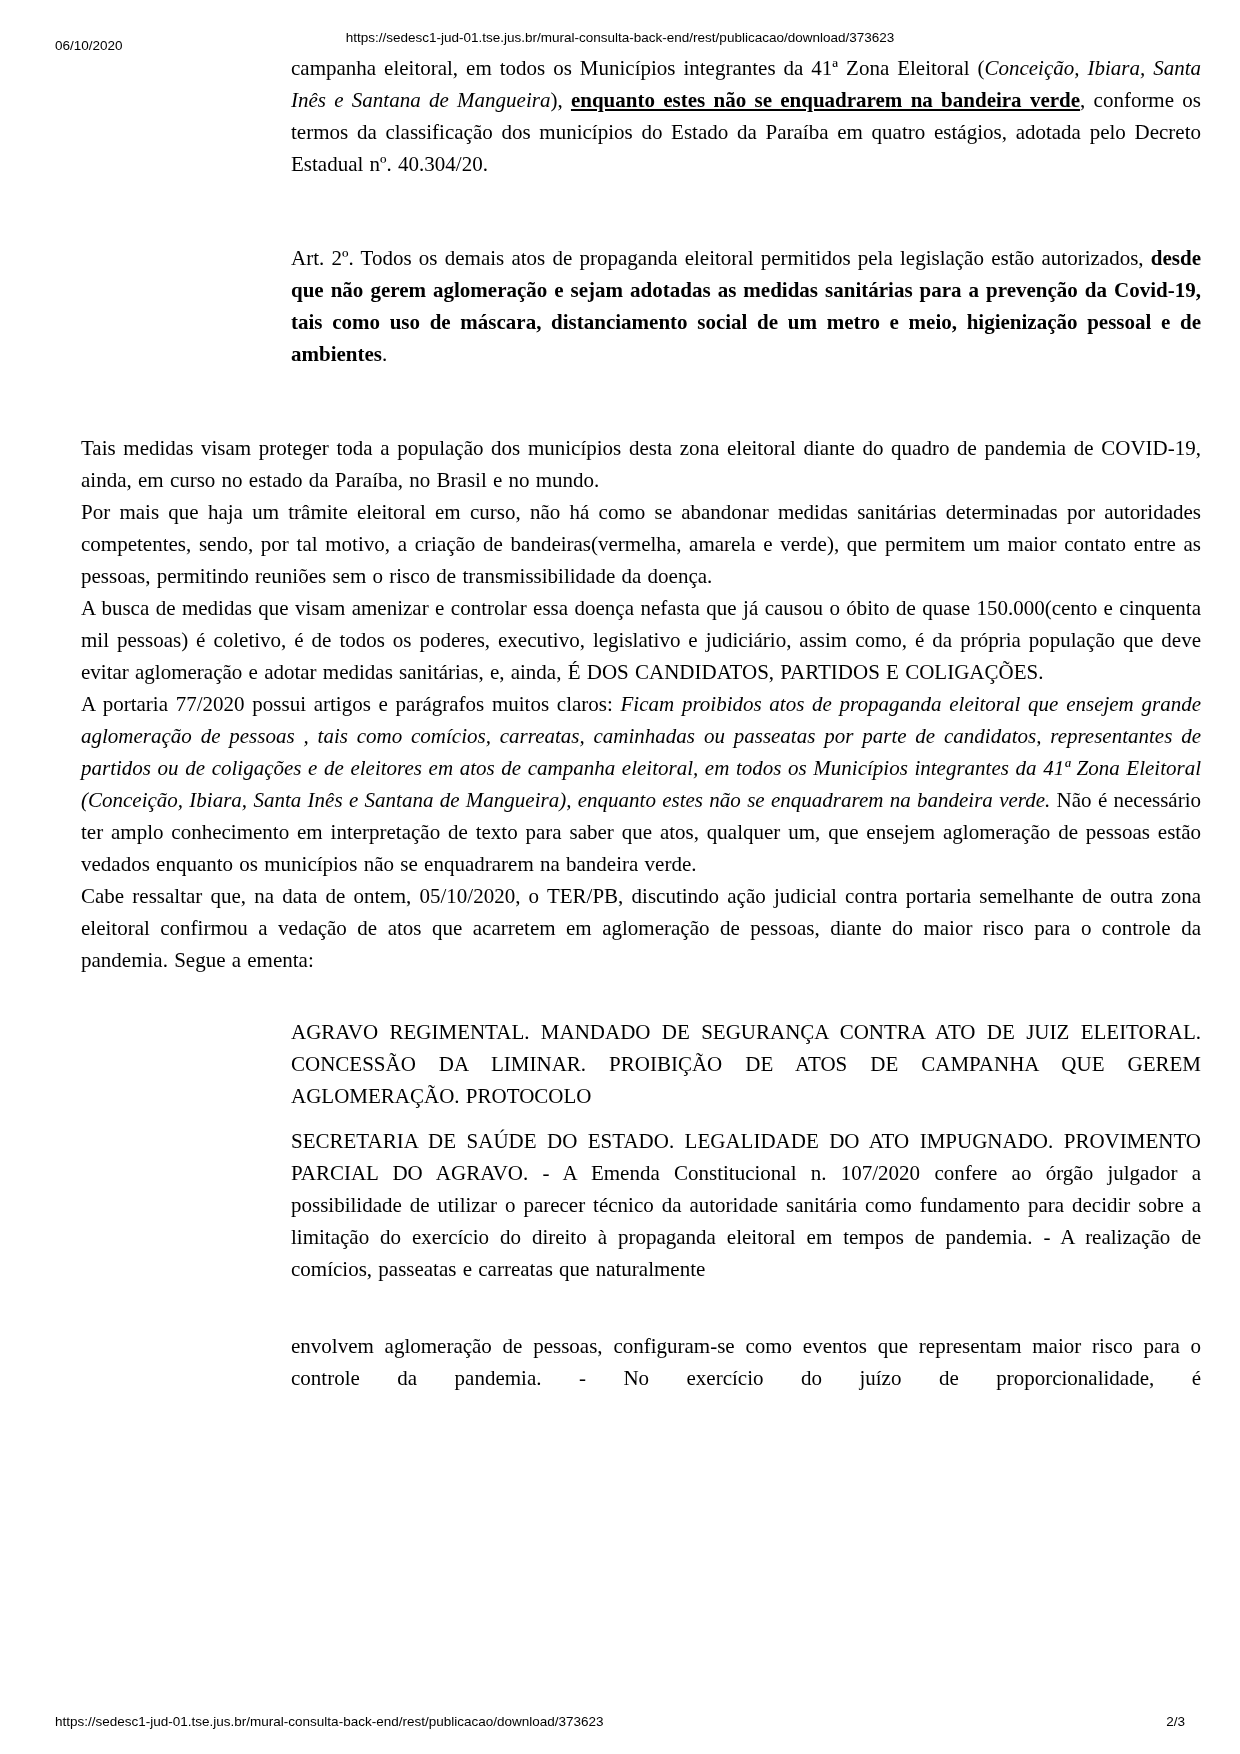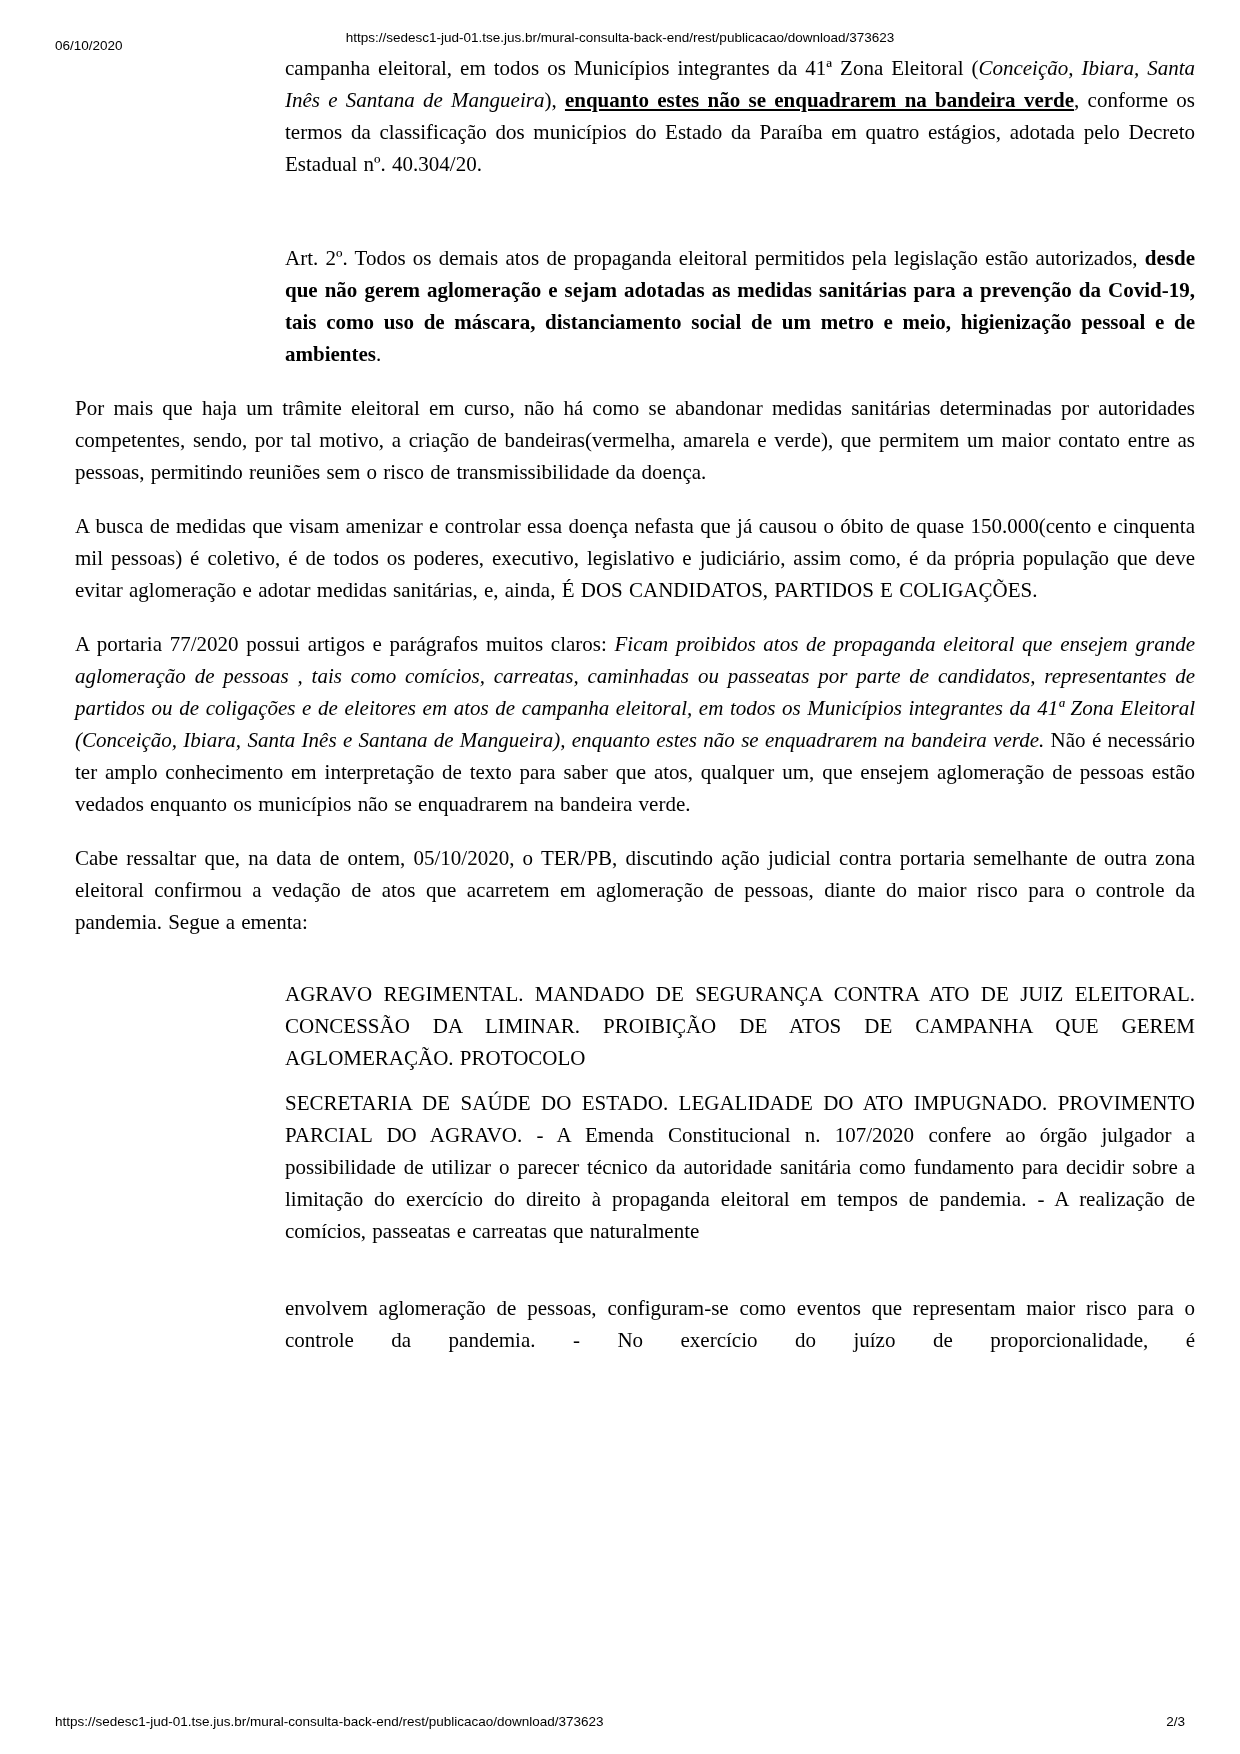--- a/index.html
+++ b/index.html
@@ -25,31 +25,31 @@
   }
   .print-header { top: 30px; }
   .header-date { position: absolute; left: 0; top: 8px; }
   .header-url  { position: absolute; left: 0; right: 0; top: 0; text-align: center; }
   .print-footer { top: 1714px; display: flex; justify-content: space-between; }
 
   
   .doc-content {
     position: absolute;
     top: 52px;
-    left: 75px;
+    left: 81px;
     width: 1120px;
     font-size: 21px;
     line-height: 32px;
     text-align: justify;
     word-spacing: 1px;
   }
   .para { margin: 0; }
   .indent { padding-left: 210px; }
   .gap-xl { margin-top: 62px; }
-  .gap-sm { margin-top: 22px; }
+  .gap-sm { }
   .gap-40 { margin-top: 40px; }
   .gap-32 { margin-top: 13px; }
   .gap-45 { margin-top: 45px; }
   .justify-last { text-align-last: justify; }
 
   .run-normal { font-style: normal; font-weight: normal; }
   .run-italic { font-style: italic; }
   .run-bold { font-weight: bold; }
   .run-bold-underline { font-weight: bold; text-decoration: underline; }
 </style>
@@ -57,20 +57,21 @@
 <body>
 
 <header class="print-header">
   <span class="header-date">06/10/2020</span>
   <span class="header-url">https://sedesc1-jud-01.tse.jus.br/mural-consulta-back-end/rest/publicacao/download/373623</span>
 </header>
 
 <main class="doc-content">
   <p class="para indent"><span class="run-normal">campanha eleitoral, em todos os Municípios integrantes da 41ª Zona Eleitoral (</span><span class="run-italic">Conceição, Ibiara, Santa Inês e Santana de Mangueira</span><span class="run-normal">), </span><span class="run-bold-underline">enquanto estes não se enquadrarem na bandeira verde</span><span class="run-normal">, conforme os termos da classificação dos municípios do Estado da Paraíba em quatro estágios, adotada pelo Decreto Estadual nº. 40.304/20.</span></p>
   <p class="para indent gap-xl justify-last"><span class="run-normal">Art. 2º. Todos os demais atos de propaganda eleitoral permitidos pela legislação estão autorizados, </span><span class="run-bold">desde que não gerem aglomeração e sejam adotadas as medidas sanitárias para a prevenção da Covid-19, tais como uso de máscara, distanciamento social de um metro e meio, higienização pessoal e de ambientes</span><span class="run-normal">.</span></p>
+  <p class="para gap-xl"><span class="run-normal">Tais medidas visam proteger toda a população dos municípios desta zona eleitoral diante do quadro de pandemia de COVID-19, ainda, em curso no estado da Paraíba, no Brasil e no mundo.</span></p>
   <p class="para gap-sm"><span class="run-normal">Por mais que haja um trâmite eleitoral em curso, não há como se abandonar medidas sanitárias determinadas por autoridades competentes, sendo, por tal motivo, a criação de bandeiras(vermelha, amarela e verde), que permitem um maior contato entre as pessoas, permitindo reuniões sem o risco de transmissibilidade da doença.</span></p>
   <p class="para gap-sm"><span class="run-normal">A busca de medidas que visam amenizar e controlar essa doença nefasta que já causou o óbito de quase 150.000(cento e cinquenta mil pessoas) é coletivo, é de todos os poderes, executivo, legislativo e judiciário, assim como, é da própria população que deve evitar aglomeração e adotar medidas sanitárias, e, ainda, É DOS CANDIDATOS, PARTIDOS E COLIGAÇÕES.</span></p>
   <p class="para gap-sm"><span class="run-normal">A portaria 77/2020 possui artigos e parágrafos muitos claros: </span><span class="run-italic">Ficam proibidos atos de propaganda eleitoral que ensejem grande aglomeração de pessoas , tais como comícios, carreatas, caminhadas ou passeatas por parte de candidatos, representantes de partidos ou de coligações e de eleitores em atos de campanha eleitoral, em todos os Municípios integrantes da 41ª Zona Eleitoral (Conceição, Ibiara, Santa Inês e Santana de Mangueira), enquanto estes não se enquadrarem na bandeira verde.</span><span class="run-normal"> Não é necessário ter amplo conhecimento em interpretação de texto para saber que atos, qualquer um, que ensejem aglomeração de pessoas estão vedados enquanto os municípios não se enquadrarem na bandeira verde.</span></p>
   <p class="para gap-sm"><span class="run-normal">Cabe ressaltar que, na data de ontem, 05/10/2020, o TER/PB, discutindo ação judicial contra portaria semelhante de outra zona eleitoral confirmou a vedação de atos que acarretem em aglomeração de pessoas, diante do maior risco para o controle da pandemia. Segue a ementa:</span></p>
   <p class="para indent gap-40"><span class="run-normal">AGRAVO REGIMENTAL. MANDADO DE SEGURANÇA CONTRA ATO DE JUIZ ELEITORAL. CONCESSÃO DA LIMINAR. PROIBIÇÃO DE ATOS DE CAMPANHA QUE GEREM AGLOMERAÇÃO. PROTOCOLO</span></p>
   <p class="para indent gap-32"><span class="run-normal">SECRETARIA DE SAÚDE DO ESTADO. LEGALIDADE DO ATO IMPUGNADO. PROVIMENTO PARCIAL DO AGRAVO. - A Emenda Constitucional n. 107/2020 confere ao órgão julgador a possibilidade de utilizar o parecer técnico da autoridade sanitária como fundamento para decidir sobre a limitação do exercício do direito à propaganda eleitoral em tempos de pandemia. - A realização de comícios, passeatas e carreatas que naturalmente</span></p>
   <p class="para indent gap-45 justify-last"><span class="run-normal">envolvem aglomeração de pessoas, configuram-se como eventos que representam maior risco para o controle da pandemia. - No exercício do juízo de proporcionalidade, é</span></p>
 </main>
 
 <footer class="print-footer">

